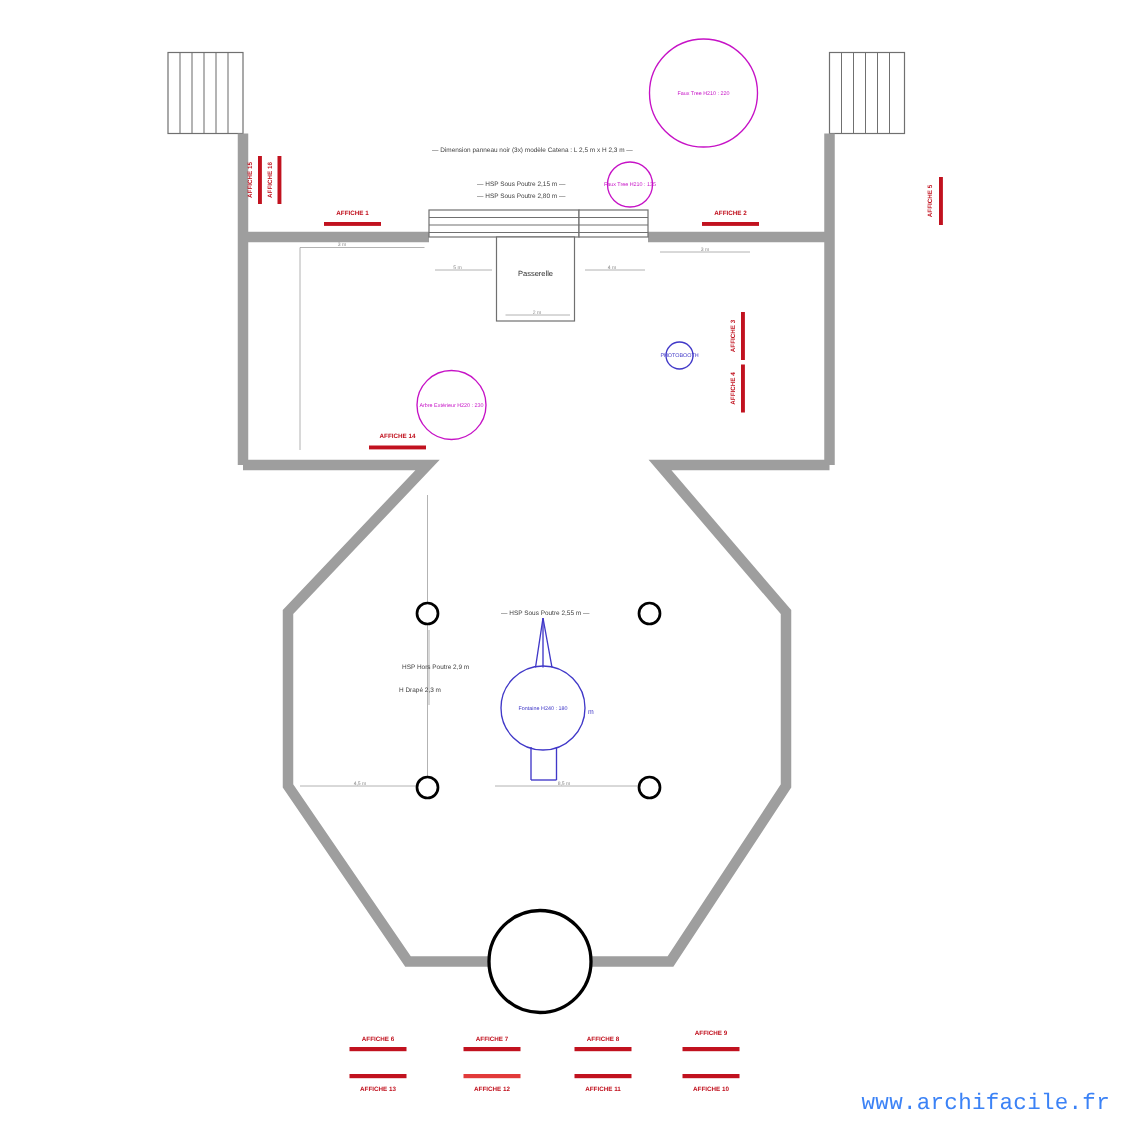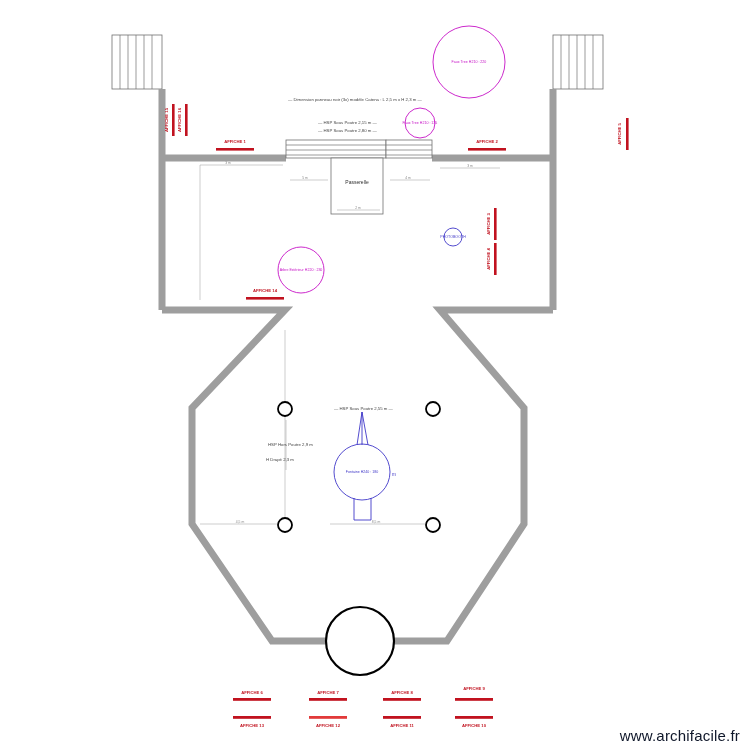--- a/index.html
+++ b/index.html
@@ -28,22 +28,22 @@
   .t-note{font-size:4.3px;fill:#3f3f3f;}
   .t-dim{font-size:3.4px;fill:#8a8a8a;}
   .t-pink{font-size:3.6px;fill:#c612c6;}
   .t-blue{font-size:3.6px;fill:#4038c8;}
   .t-blue2{font-size:4.6px;fill:#4038c8;}
   .t-red{font-size:4.2px;fill:#c1121f;font-weight:bold;}
   .t-room{font-size:5px;fill:#2e2e2e;}
 
   #watermark{
     position:absolute;right:10px;bottom:6px;
-    font-size:15px;color:#0f172a;
-    font-family:Liberation Sans, sans-serif;
+    font-size:15px;color:#3b82f6;
+    font-family:Liberation Mono, monospace;
     letter-spacing:0.2px;
     text-align:center;
   }
 </style>
 </head>
 <body>
 
 <div id="plan">
 <svg viewBox="0 0 750 750" width="750" height="750" xmlns="http://www.w3.org/2000/svg">
 

